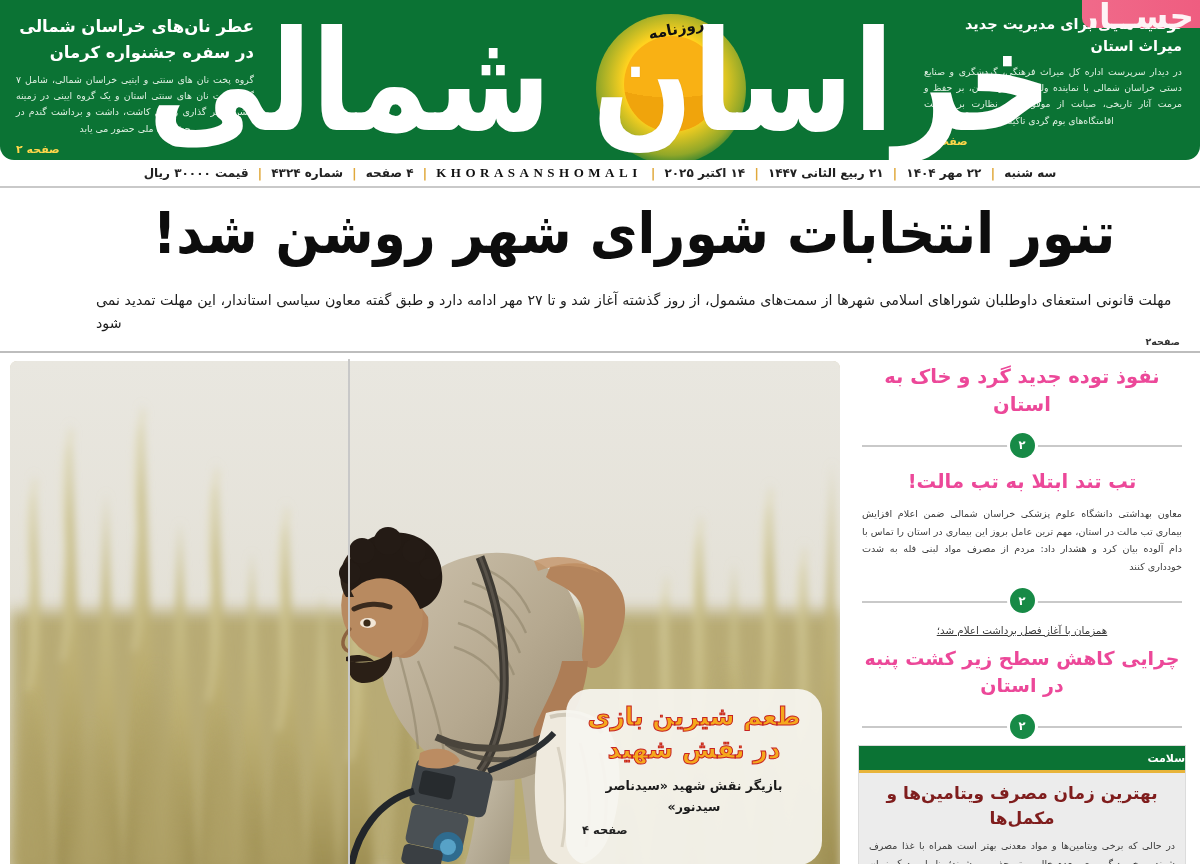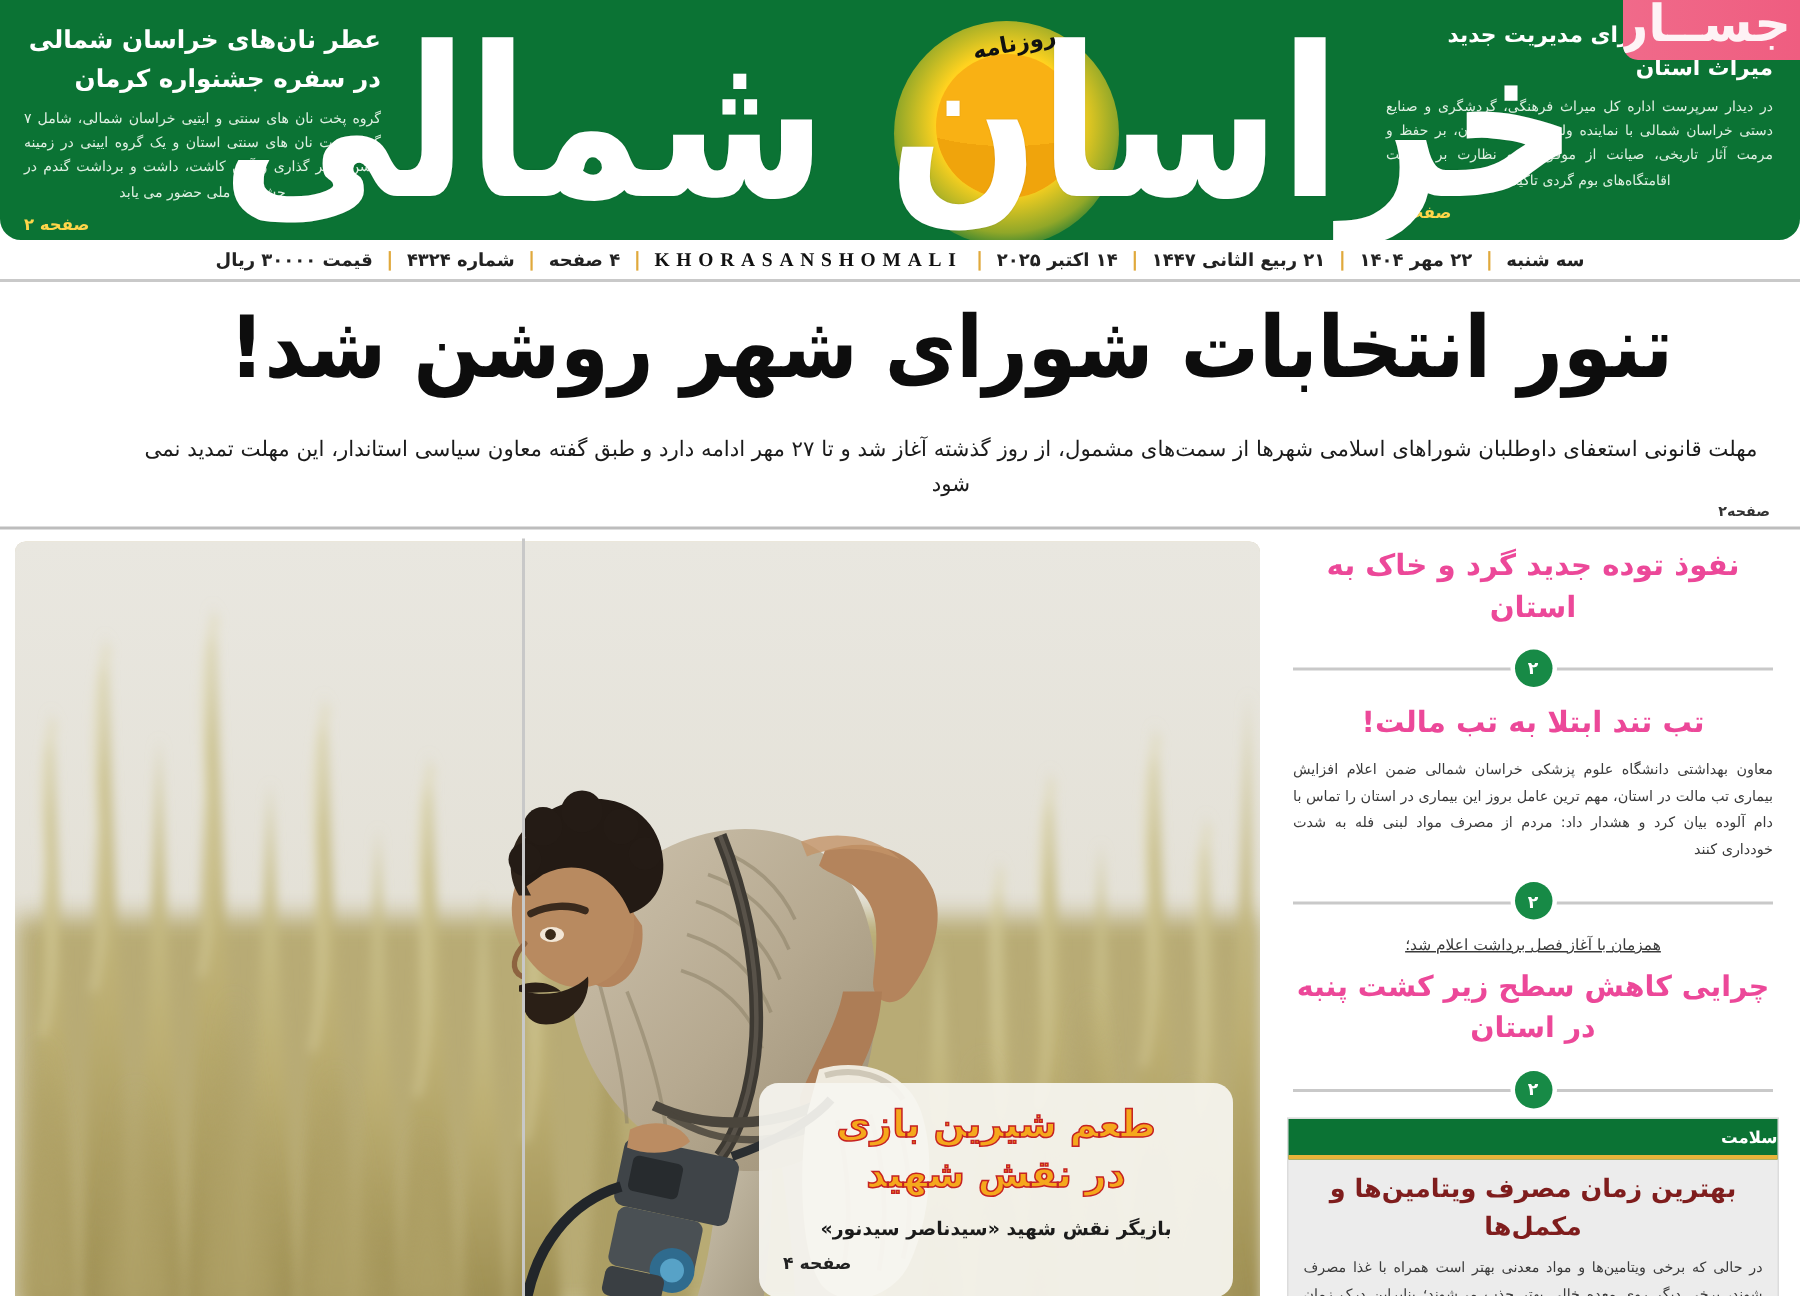--- a/index.html
+++ b/index.html
@@ -93,21 +93,21 @@
     margin-top:6px; font-size:9.3px; line-height:1.76;
     color:#dff0e2; text-align:justify; text-align-last:center;
   }
   .promo-right .pr-page {
     margin-top:6px; font-size:11px; font-weight:bold; color:#ffd64a;
     text-align:left;
   }
 
   
   .corner-badge {
-    position:absolute; right:0; top:0; width:118px; height:40px;
+    position:absolute; right:0; top:0; width:118px; height:28px;
     background:linear-gradient(90deg,#f06a8a 0%,#ef5d80 100%);
     border-radius:0 0 0 10px;
     overflow:hidden; z-index:6;
   }
   .corner-badge .cb-text {
     position:absolute; right:6px; top:-4px;
     font-size:34px; font-weight:bold; color:#ffffff;
     opacity:.92; letter-spacing:-1px; white-space:nowrap;
   }
 
@@ -129,21 +129,21 @@
   }
 
   
   .headline-zone { position:relative; width:1132px; padding:14px 18px 0 18px; }
   .headline {
     text-align:center; font-size:52px; font-weight:bold; color:#0d0d0d;
     line-height:1.22; letter-spacing:-1px;
     transform:scaleY(1.1);
   }
   .subhead {
-    margin-top:24px; text-align:center; font-size:14.2px;
+    margin-top:24px; text-align:left; font-size:14.2px;
     color:#1b1b1b; line-height:1.6; font-weight:500;
     padding:0 10px;
   }
   .subhead-page {
     margin-top:1px; text-align:right; padding-right:2px;
     font-size:9.5px; color:#333; font-weight:bold;
   }
 
   .rule-main {
     margin-top:4px; width:1200px; height:2px; background:#bdbdbd;
@@ -216,24 +216,24 @@
   
   .photo {
     position:relative; width:830px; height:512px;
     border-radius:7px; overflow:hidden;
     background:#d8cfb6;
   }
   .photo svg { display:block; width:100%; height:100%; }
 
   .photo-caption {
     position:absolute; right:18px; bottom:8px;
-    width:316px;
+    width:256px;
     background:rgba(246,245,240,0.93);
-    border-radius:13px;
-    padding:12px 16px 16px 16px;
+    border-radius:24px;
+    padding:12px 16px 28px 16px;
     text-align:right;
   }
   .cap-title {
     font-size:25px; font-weight:bold; line-height:1.3;
     color:#f5a81c;
     -webkit-text-stroke:1px #c62222;
     text-align:center;
   }
   .cap-title .l2 { display:block; }
   .cap-body {

